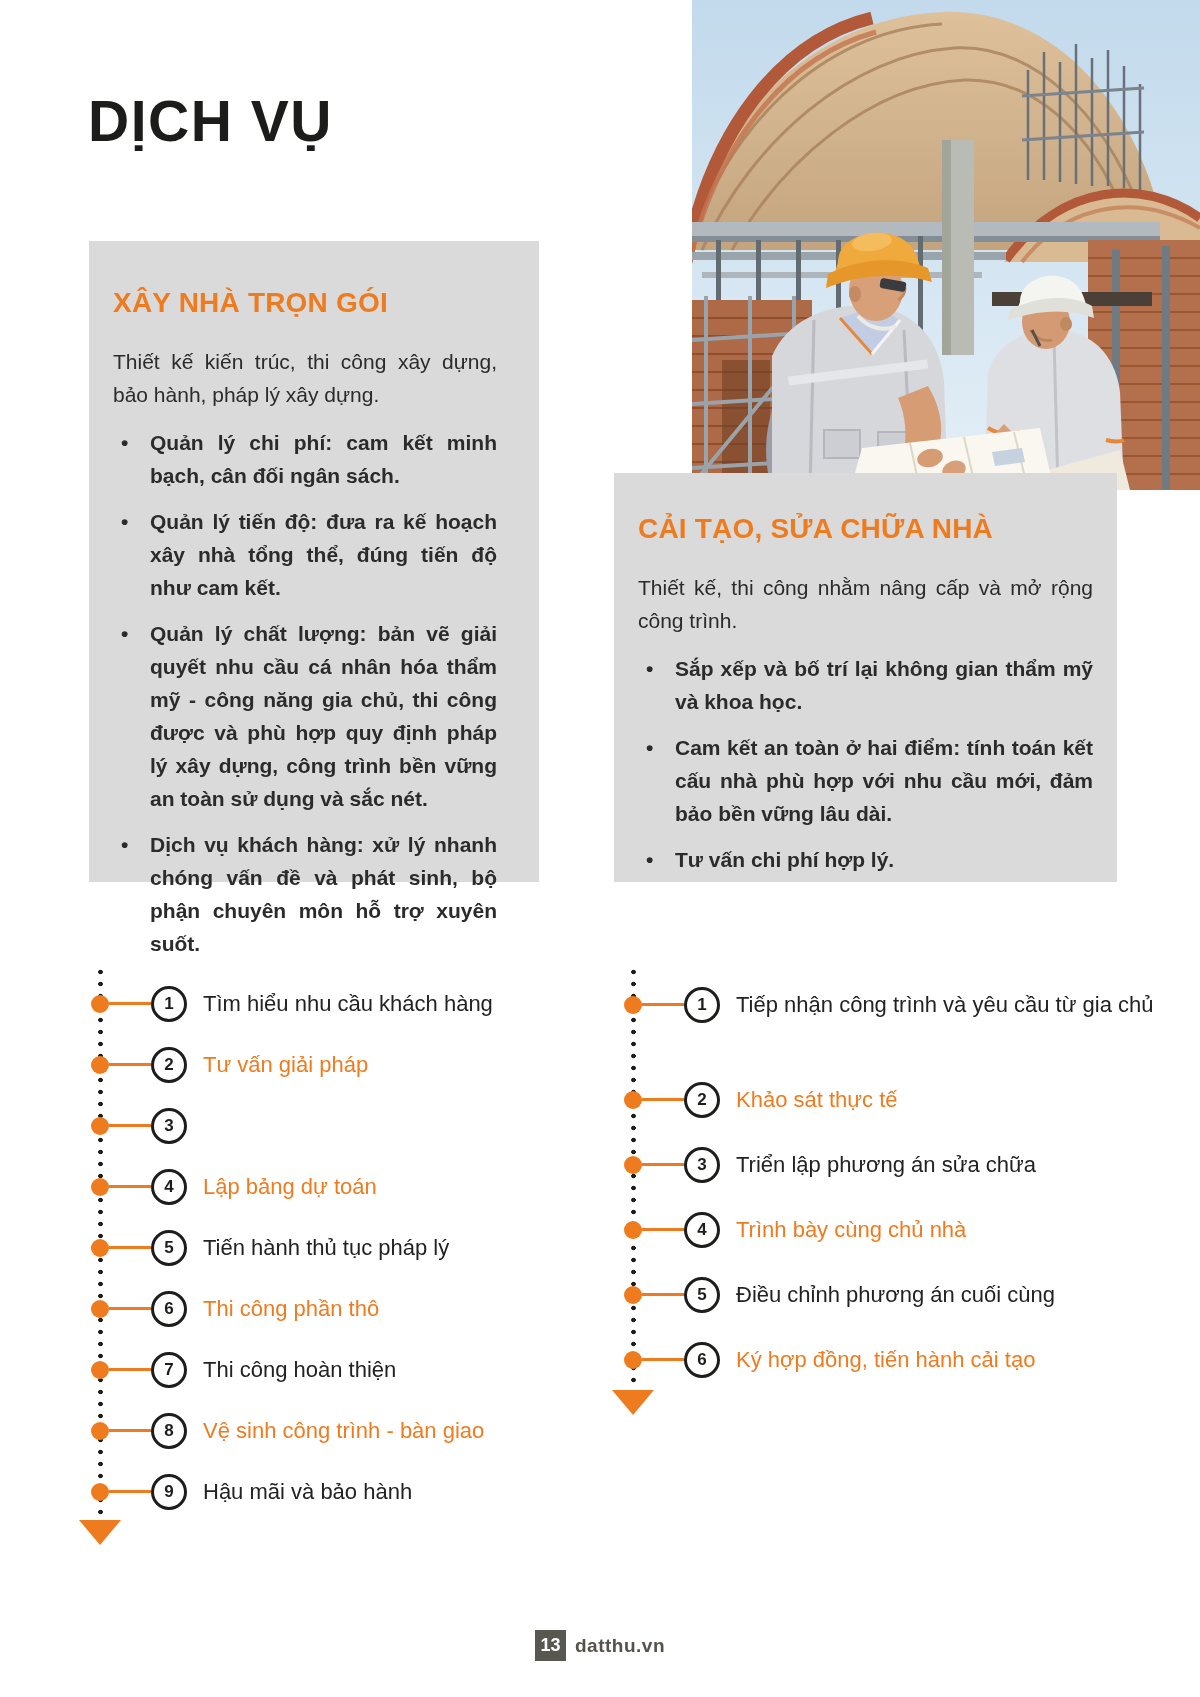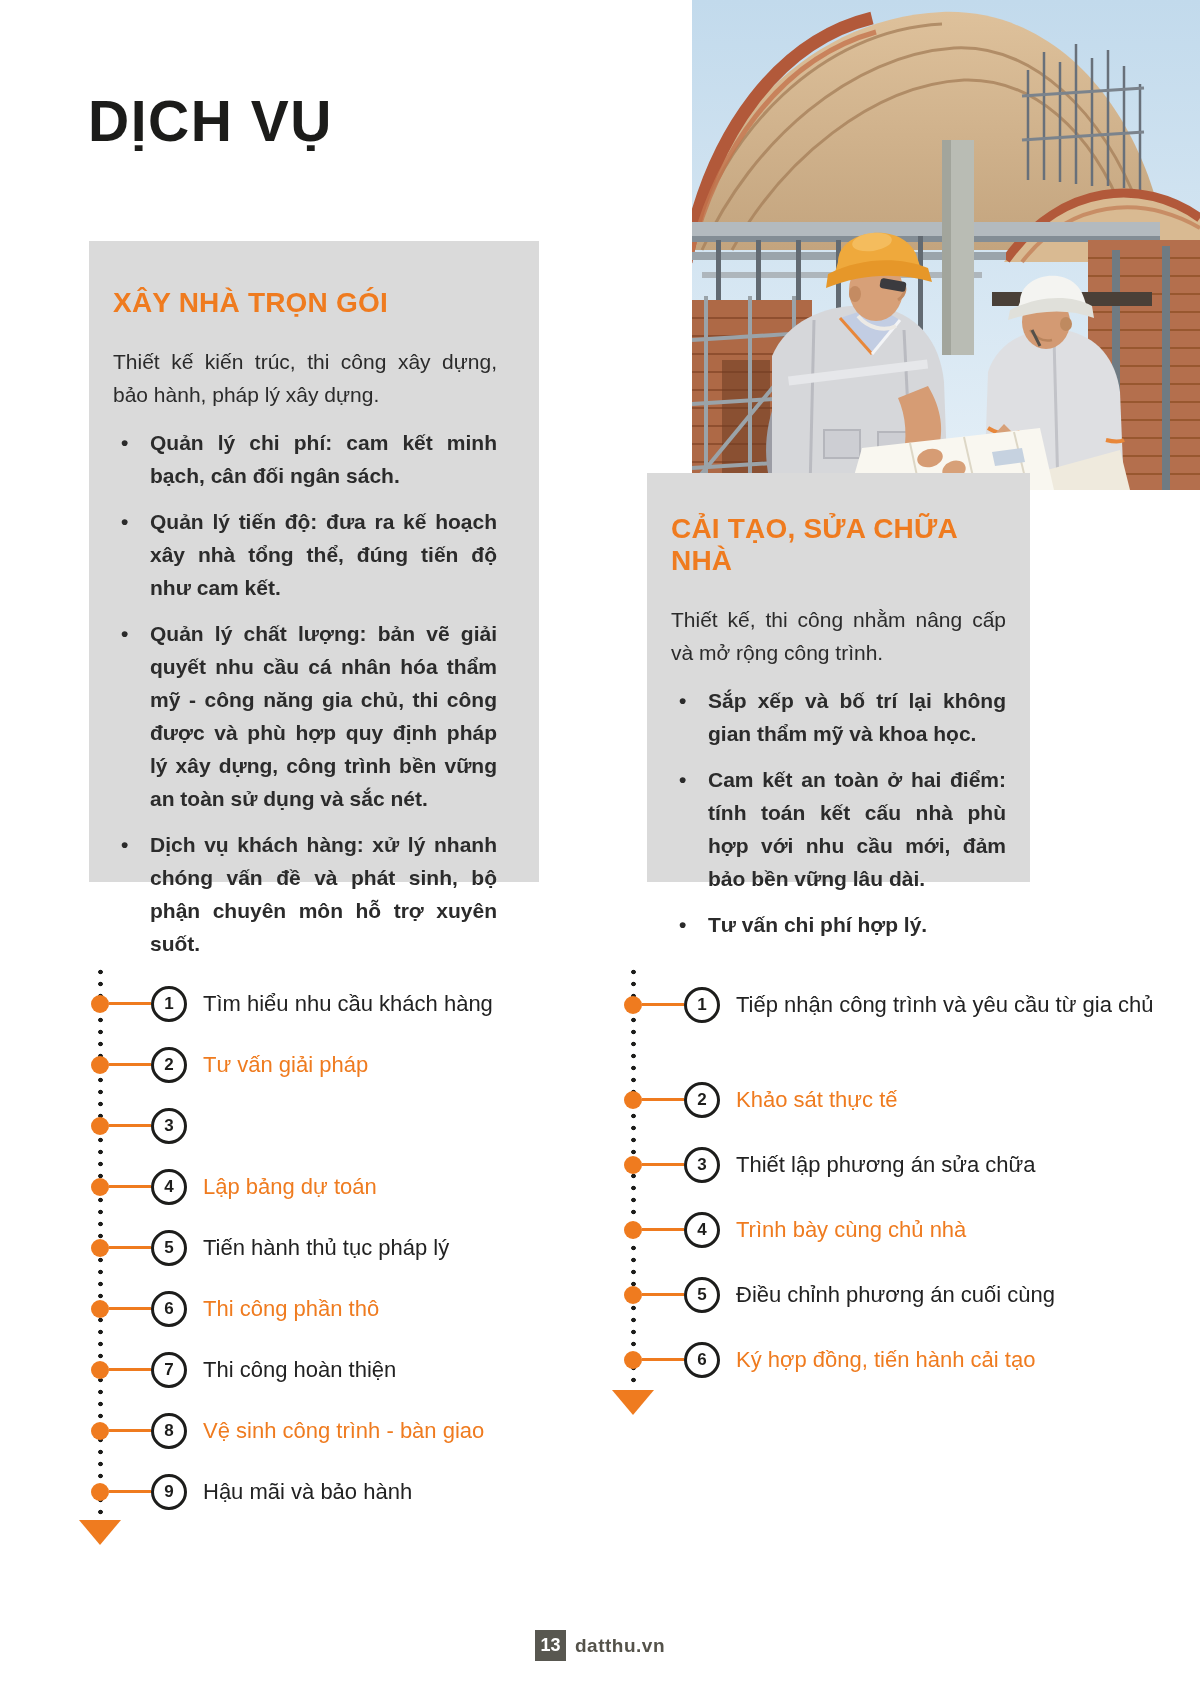--- a/index.html
+++ b/index.html
@@ -10,21 +10,21 @@
   .page-title{position:absolute;left:76px;top:76px;margin:12px;font-size:57px;font-weight:bold;
               letter-spacing:1.5px;color:#1c1c1a;}
 
   
   .photo{position:absolute;left:692px;top:0;width:508px;height:490px;z-index:1;}
   .photo svg{display:block;}
 
   
   .panel{position:absolute;background:#dadada;z-index:2;box-sizing:border-box;}
   .panel-left{left:89px;top:241px;width:450px;height:641px;padding:46px 42px 0 24px;}
-  .panel-right{left:647px;top:473px;width:383px;height:409px;padding:40px 24px 0 24px;}
+  .panel-right{left:614px;top:473px;width:503px;height:409px;padding:40px 24px 0 24px;}
   .panel h2{margin:0 0 26px 0;font-size:28px;font-weight:bold;color:#ef7b1f;letter-spacing:0.2px;}
   .panel .intro{margin:0 0 15px 0;font-size:21px;line-height:33px;color:#2b2b2b;text-align:justify;}
   .panel ul{list-style:none;margin:0;padding:0;}
   .panel li{position:relative;padding-left:37px;margin-bottom:13px;font-size:21px;line-height:33px;
             color:#2b2b2b;text-align:justify;font-weight:bold;}
   .panel li::before{content:"•";position:absolute;left:8px;top:0;color:#2b2b2b;}
 
   
   .rail{position:absolute;width:5px;z-index:1;
         background-image:radial-gradient(circle,#1d1d1b 2px,transparent 2.6px);
@@ -294,21 +294,21 @@
   <div class="step tl-right" style="top:1083px">
     <span class="dot"></span>
       <span class="conn"></span>
     <span class="num">2</span>
     <span class="lbl hl">Khảo sát thực tế</span>
   </div>
   <div class="step tl-right" style="top:1148px">
     <span class="dot"></span>
       <span class="conn"></span>
     <span class="num">3</span>
-    <span class="lbl">Thiết lập phương án sửa chữa</span>
+    <span class="lbl">Triển lập phương án sửa chữa</span>
   </div>
   <div class="step tl-right" style="top:1213px">
     <span class="dot"></span>
       <span class="conn"></span>
     <span class="num">4</span>
     <span class="lbl hl">Trình bày cùng chủ nhà</span>
   </div>
   <div class="step tl-right" style="top:1278px">
     <span class="dot"></span>
       <span class="conn"></span>

